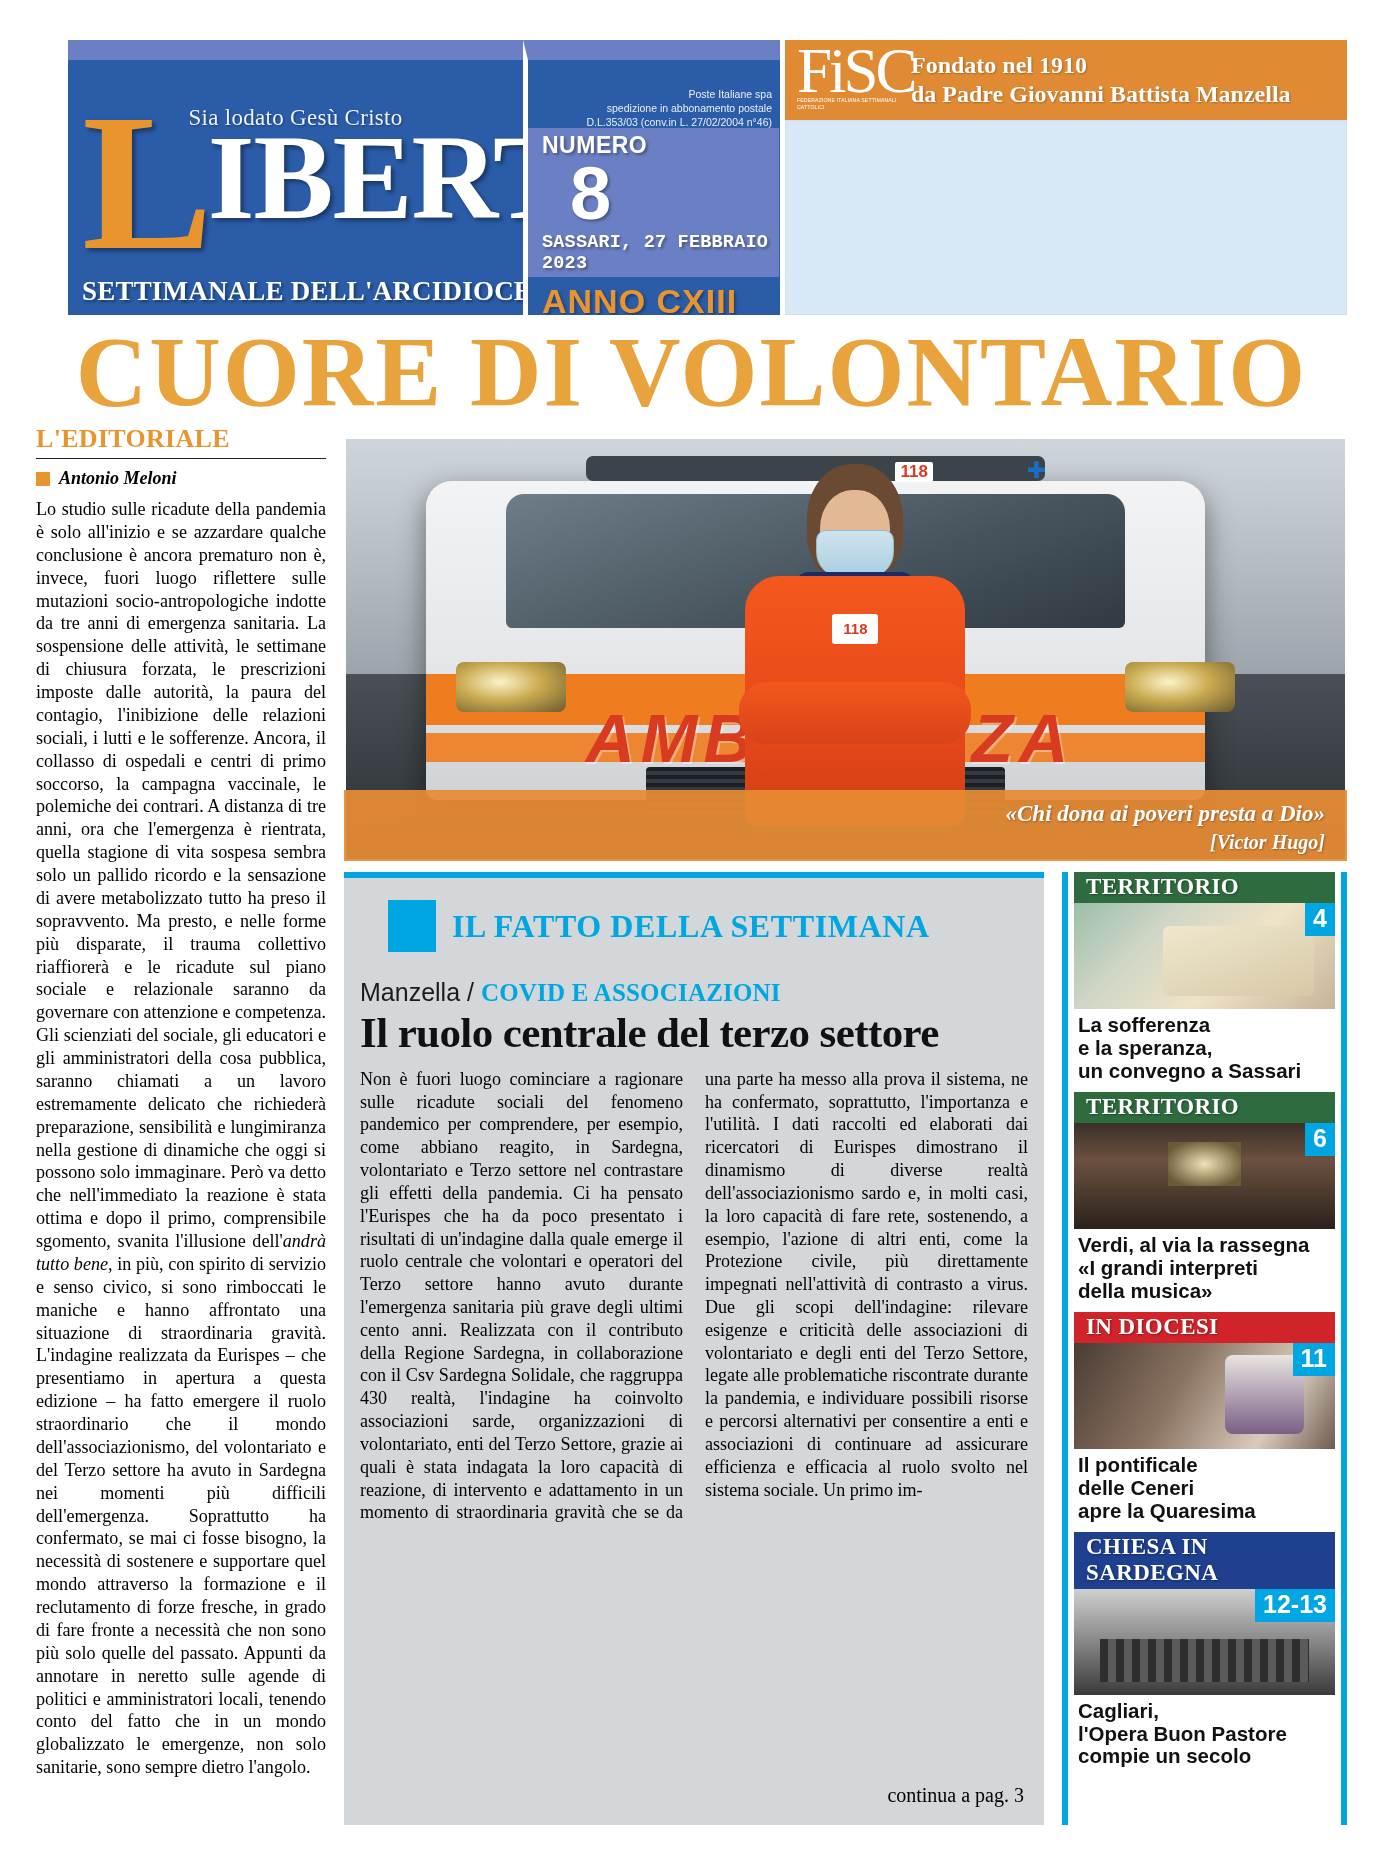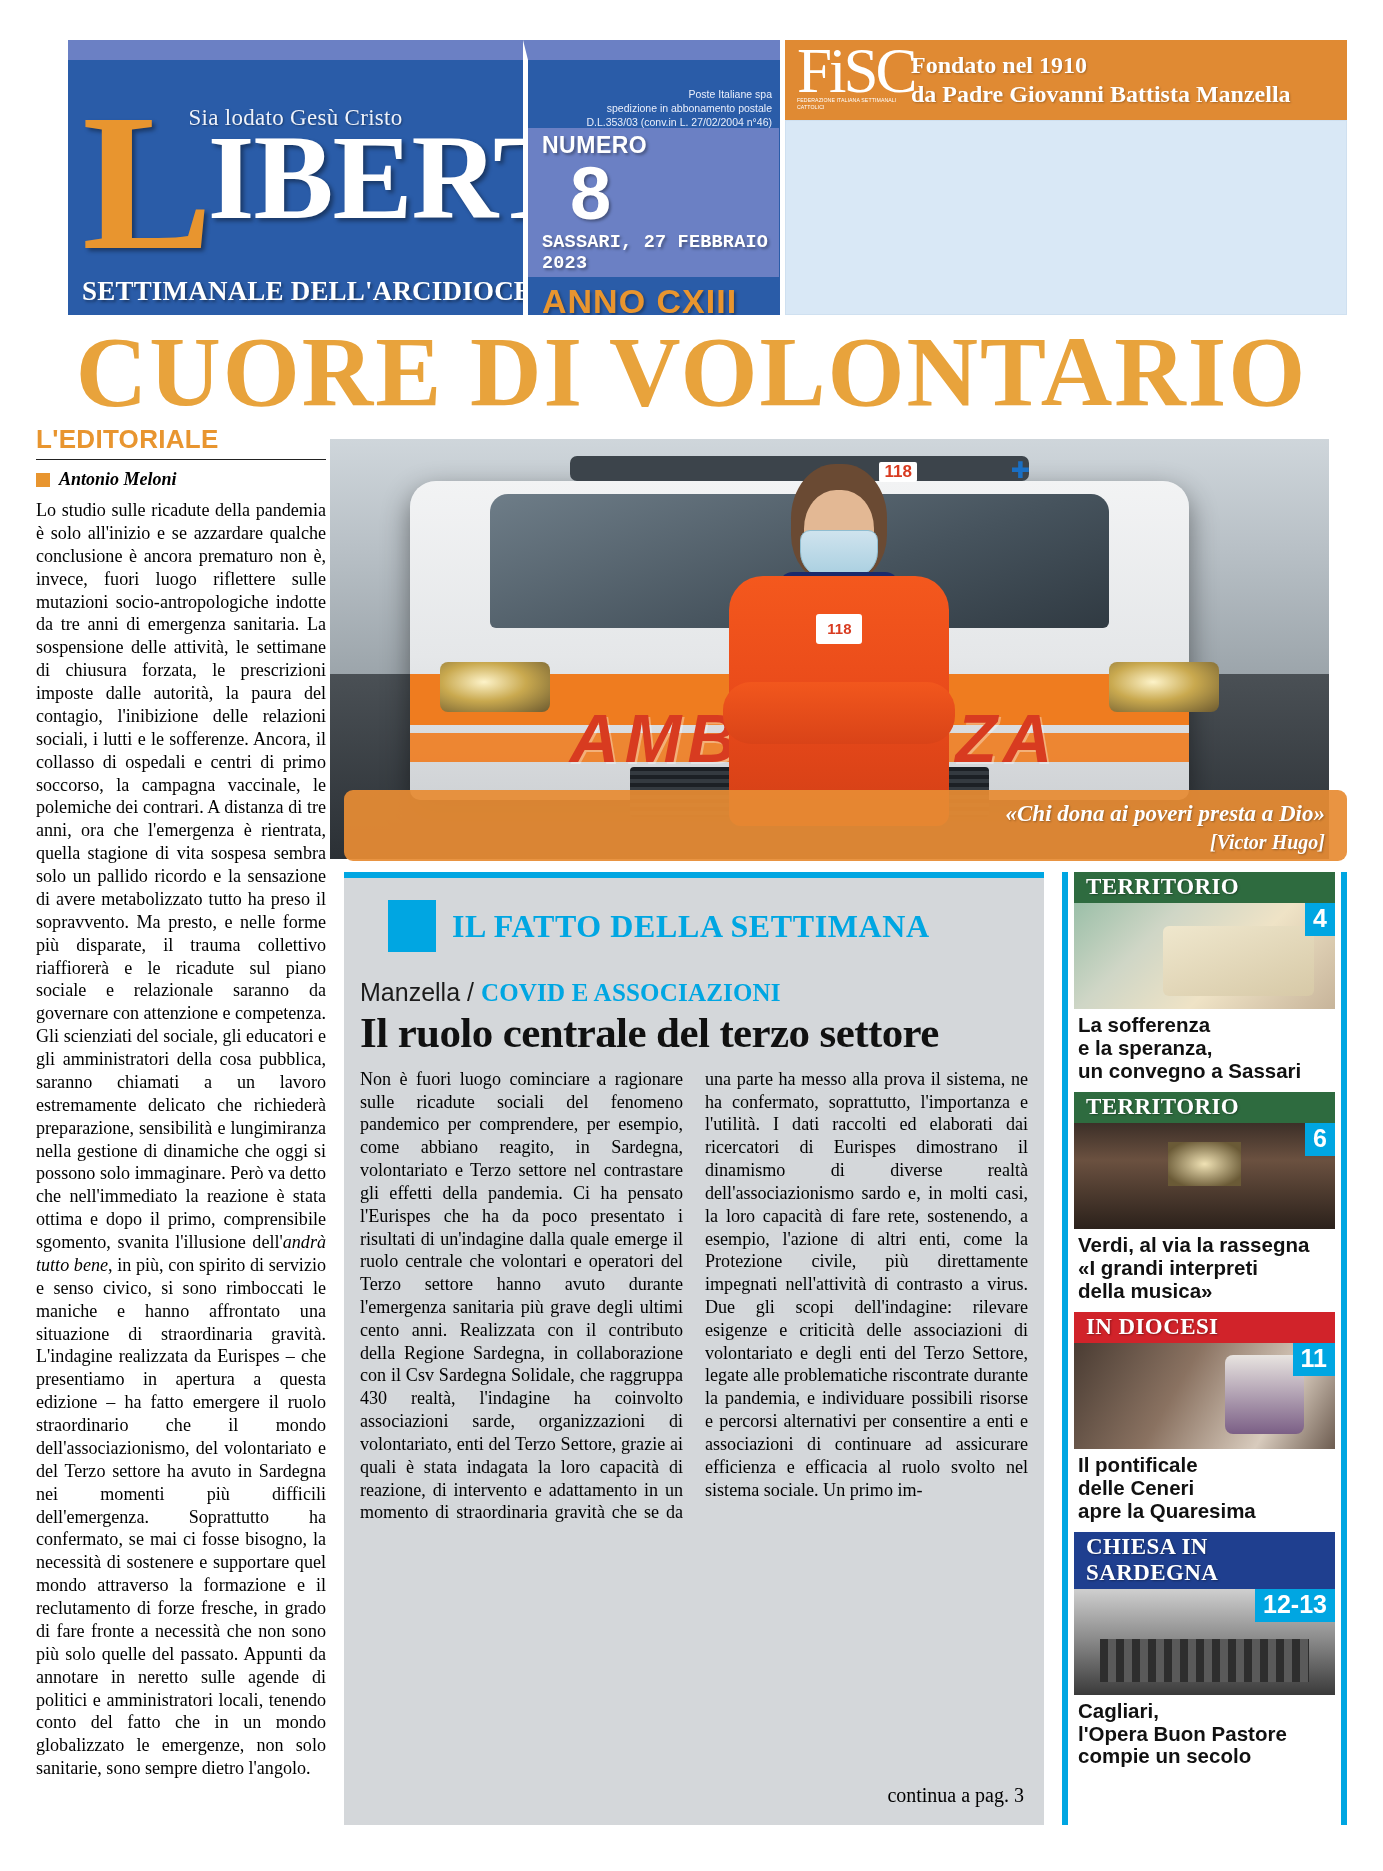--- a/index.html
+++ b/index.html
@@ -205,21 +205,21 @@
   }
 
   
   .editorial {
     position: absolute;
     left: 36px; top: 424px;
     width: 290px;
   }
   .edit-kicker {
     color: #e8952f;
-    font-family: Liberation Sans, sans-serif;
+    font-family: Liberation Serif, serif;
     font-weight: bold;
     font-size: 26px;
     letter-spacing: .3px;
     border-bottom: 1.5px solid #222;
     padding-bottom: 4px;
     margin-bottom: 9px;
   }
   .edit-byline {
     display: flex; align-items: center;
     gap: 9px;
@@ -242,21 +242,21 @@
     line-height: 1.265;
     text-align: justify;
     hyphens: auto;
     -webkit-hyphens: auto;
   }
   .edit-body i { font-style: italic; }
 
   
   .photo-wrap {
     position: absolute;
-    left: 328px; top: 437px;
+    left: 344px; top: 437px;
     width: 1003px; height: 424px;
     background: #2e3338;
     overflow: hidden;
     border: 2px solid #ffffff;
   }
   .ph-sky {
     position: absolute; left:0; top:0; right:0; height: 58%;
     background: linear-gradient(180deg,#cfd6db 0%, #b8c0c6 45%, #9aa3a9 100%);
   }
   .ph-ground {
@@ -419,21 +419,20 @@
     background: rgba(231,140,52,.93);
     color: #ffffff;
     text-align: right;
     padding: 9px 22px 0 0;
     font-family: "Liberation Serif", serif;
     font-weight: bold;
     font-style: italic;
     font-size: 23px;
     line-height: 1.32;
     text-shadow: 1px 1px 2px rgba(0,0,0,.3);
-    border-radius: 9px;
   }
   .caption-bar .src { font-size: 20px; display:block; }
 
   
   .article {
     position: absolute;
     left: 344px; top: 872px;
     width: 700px; height: 953px;
     background: #d4d7da;
     border-top: 6px solid #00a6e2;

